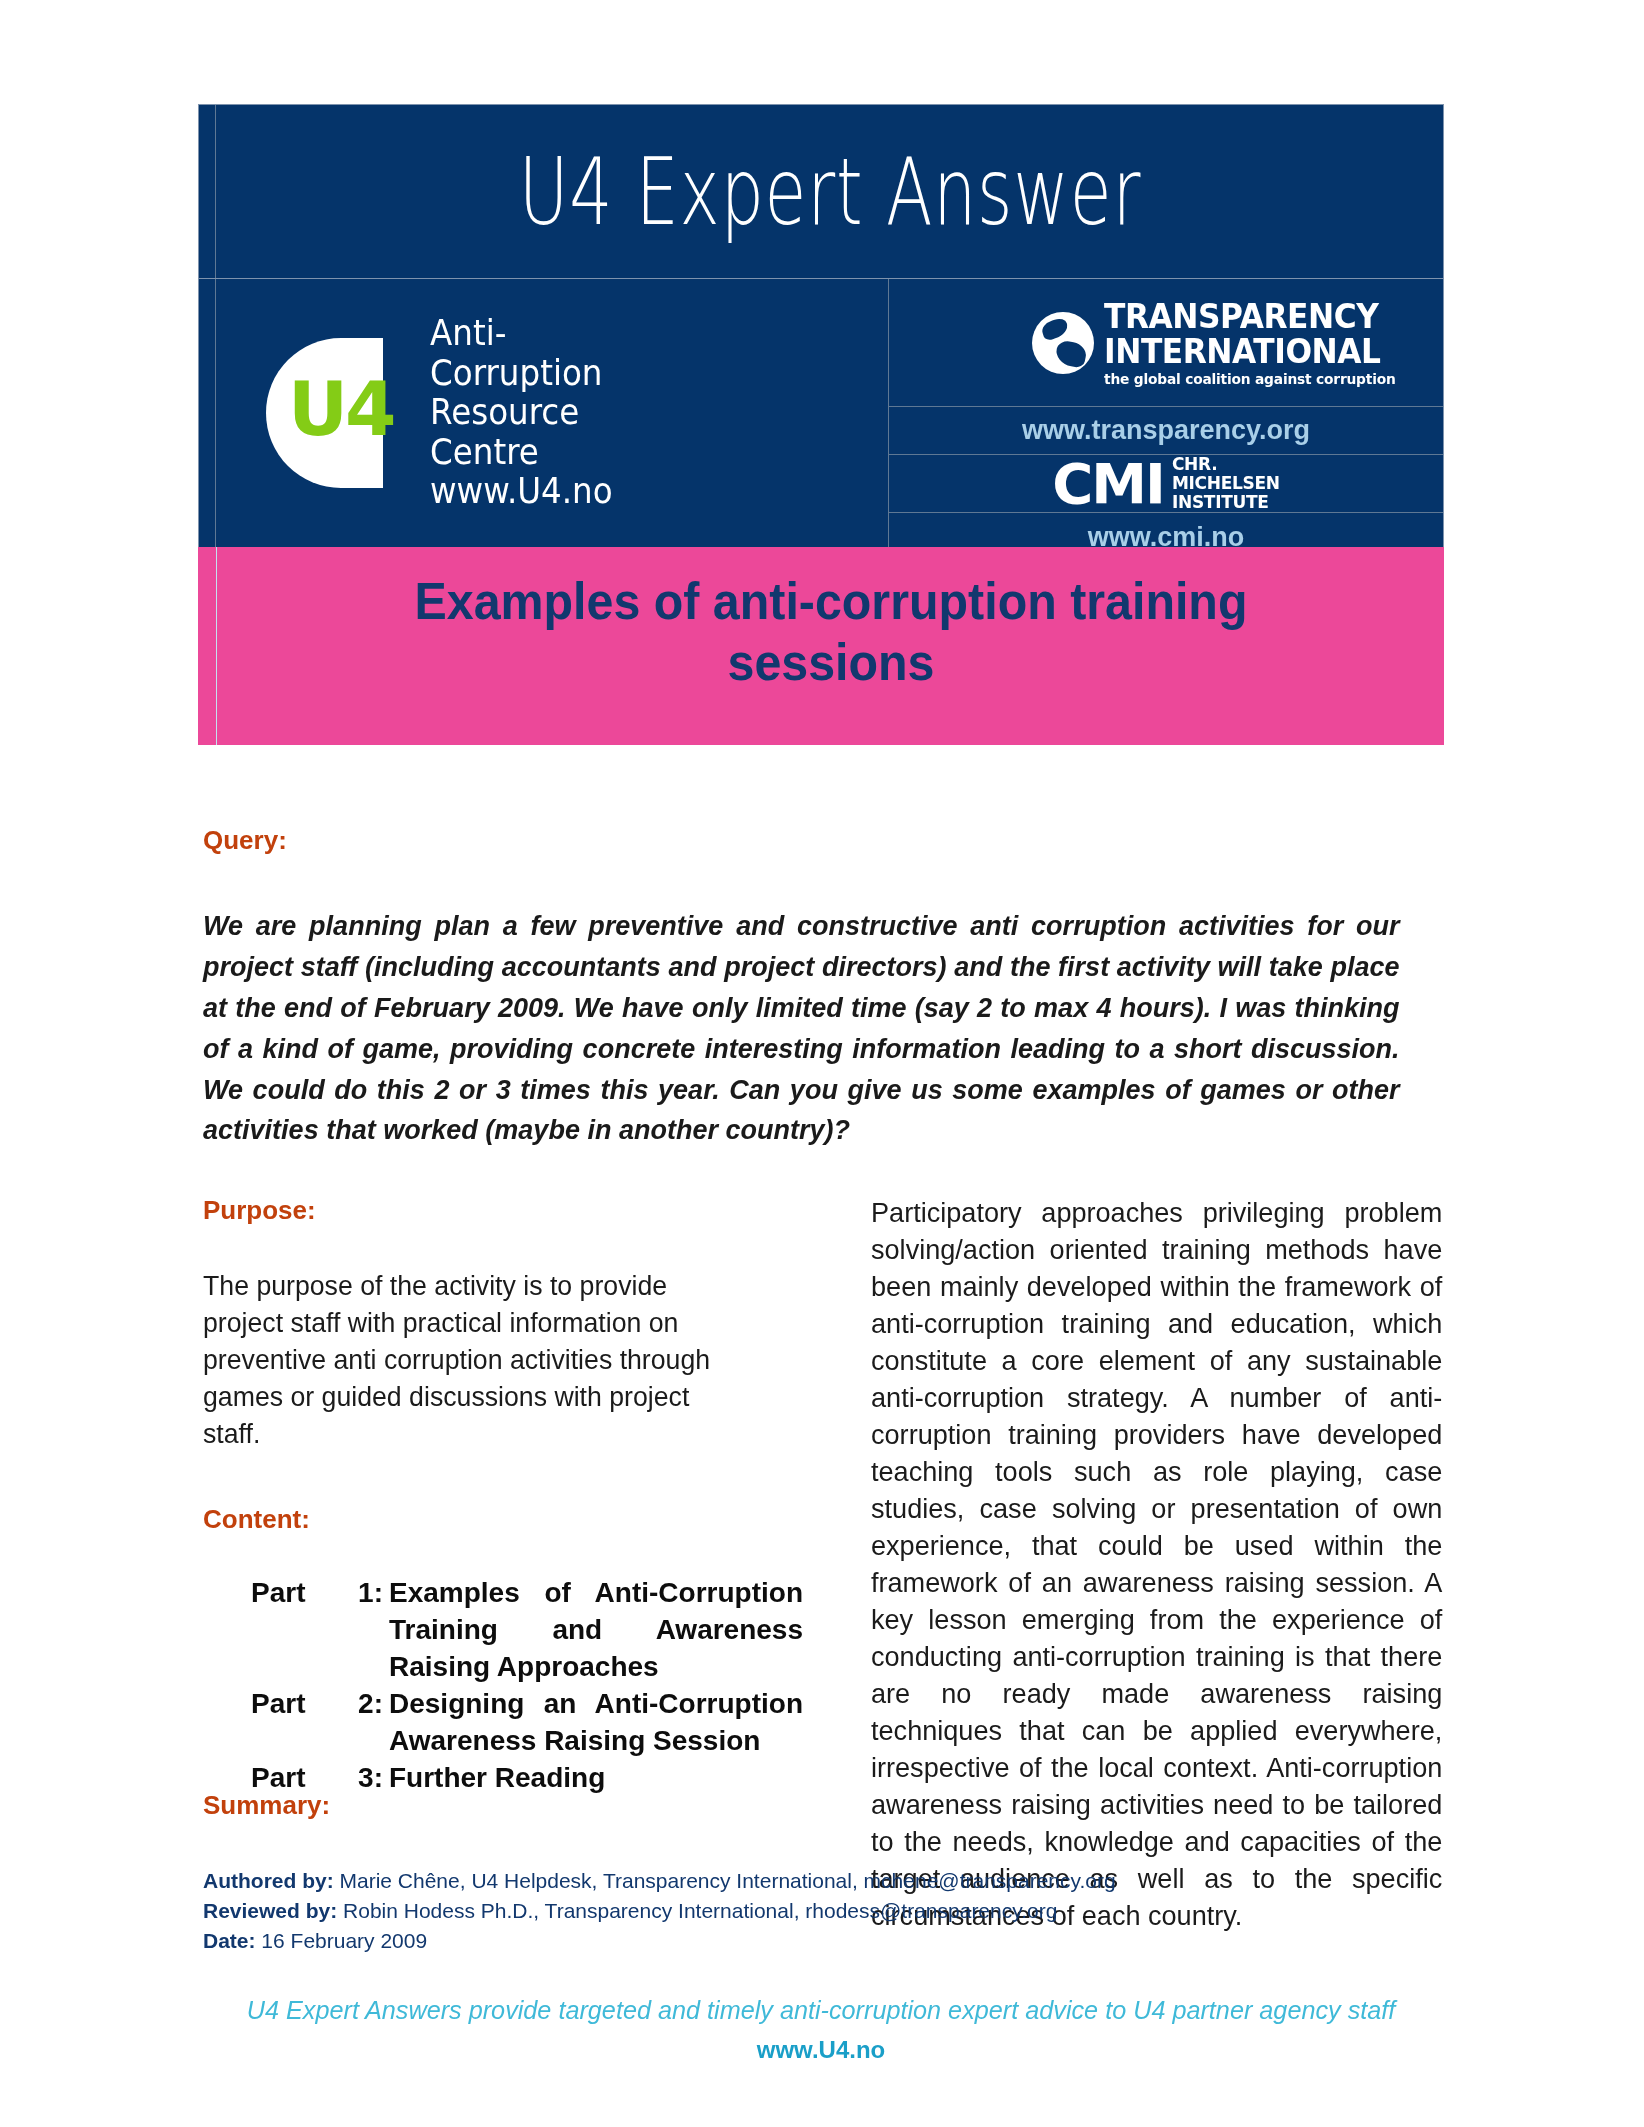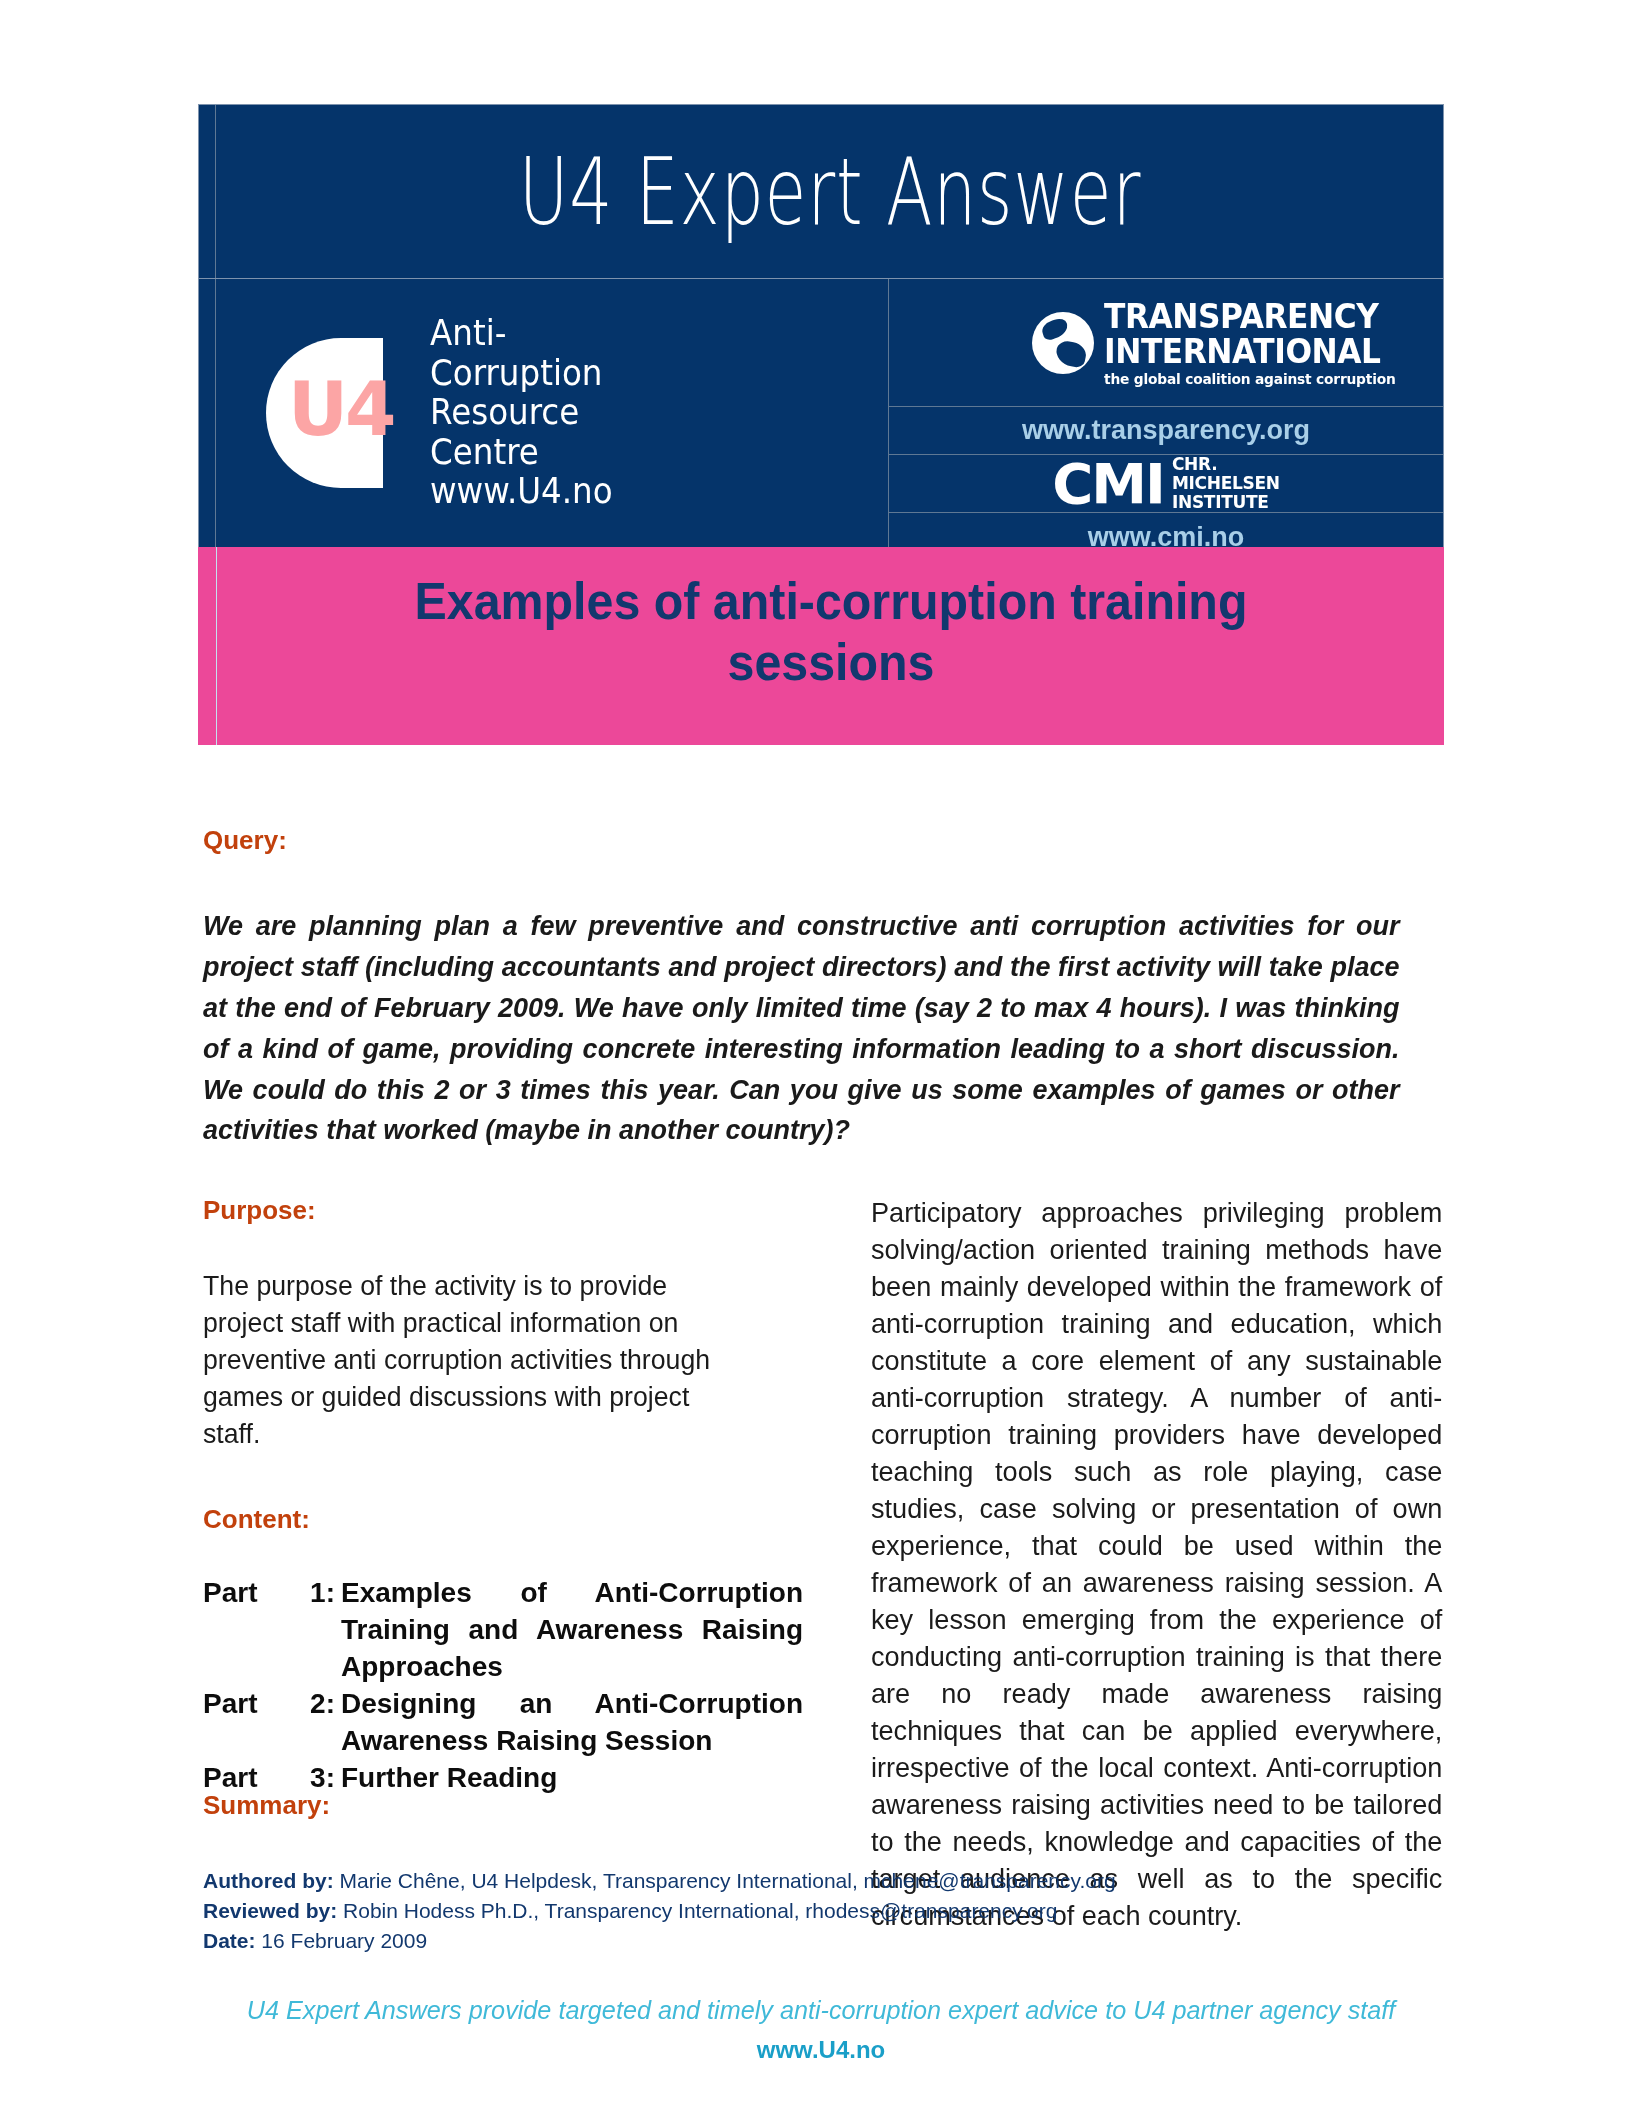--- a/index.html
+++ b/index.html
@@ -112,21 +112,21 @@
     left: 0; top: 0;
     width: 150px; height: 150px;
     background: #ffffff;
     border-radius: 150px 0 0 150px;
     clip-path: inset(0 22% 0 0);
   }
   .u4-letters {
     position: absolute;
     left: 22px;
     top: 34px;
-    color: #fca5a5;
+    color: #84cc16;
     font-size: 74px;
     font-weight: bold;
     font-family: "DejaVu Sans", sans-serif;
     line-height: 1;
     letter-spacing: -3px;
   }
   .u4-text {
     margin-left: 14px;
     color: #ffffff;
     font-size: 35px;
@@ -327,20 +327,21 @@
     margin-top: 40px;
     font-size: 28px;
     font-weight: bold;
     line-height: 1.32;
     color: #0d0d0d;
     font-family: "Liberation Sans", sans-serif;
   }
   .part-row {
     display: flex;
     align-items: flex-start;
+    margin-left: 48px;
   }
   .part-label {
     width: 138px;
     flex: none;
     display: flex;
     justify-content: space-between;
   }
   .part-label span:last-child { margin-right: 6px; }
   .part-title {
     flex: 1;

